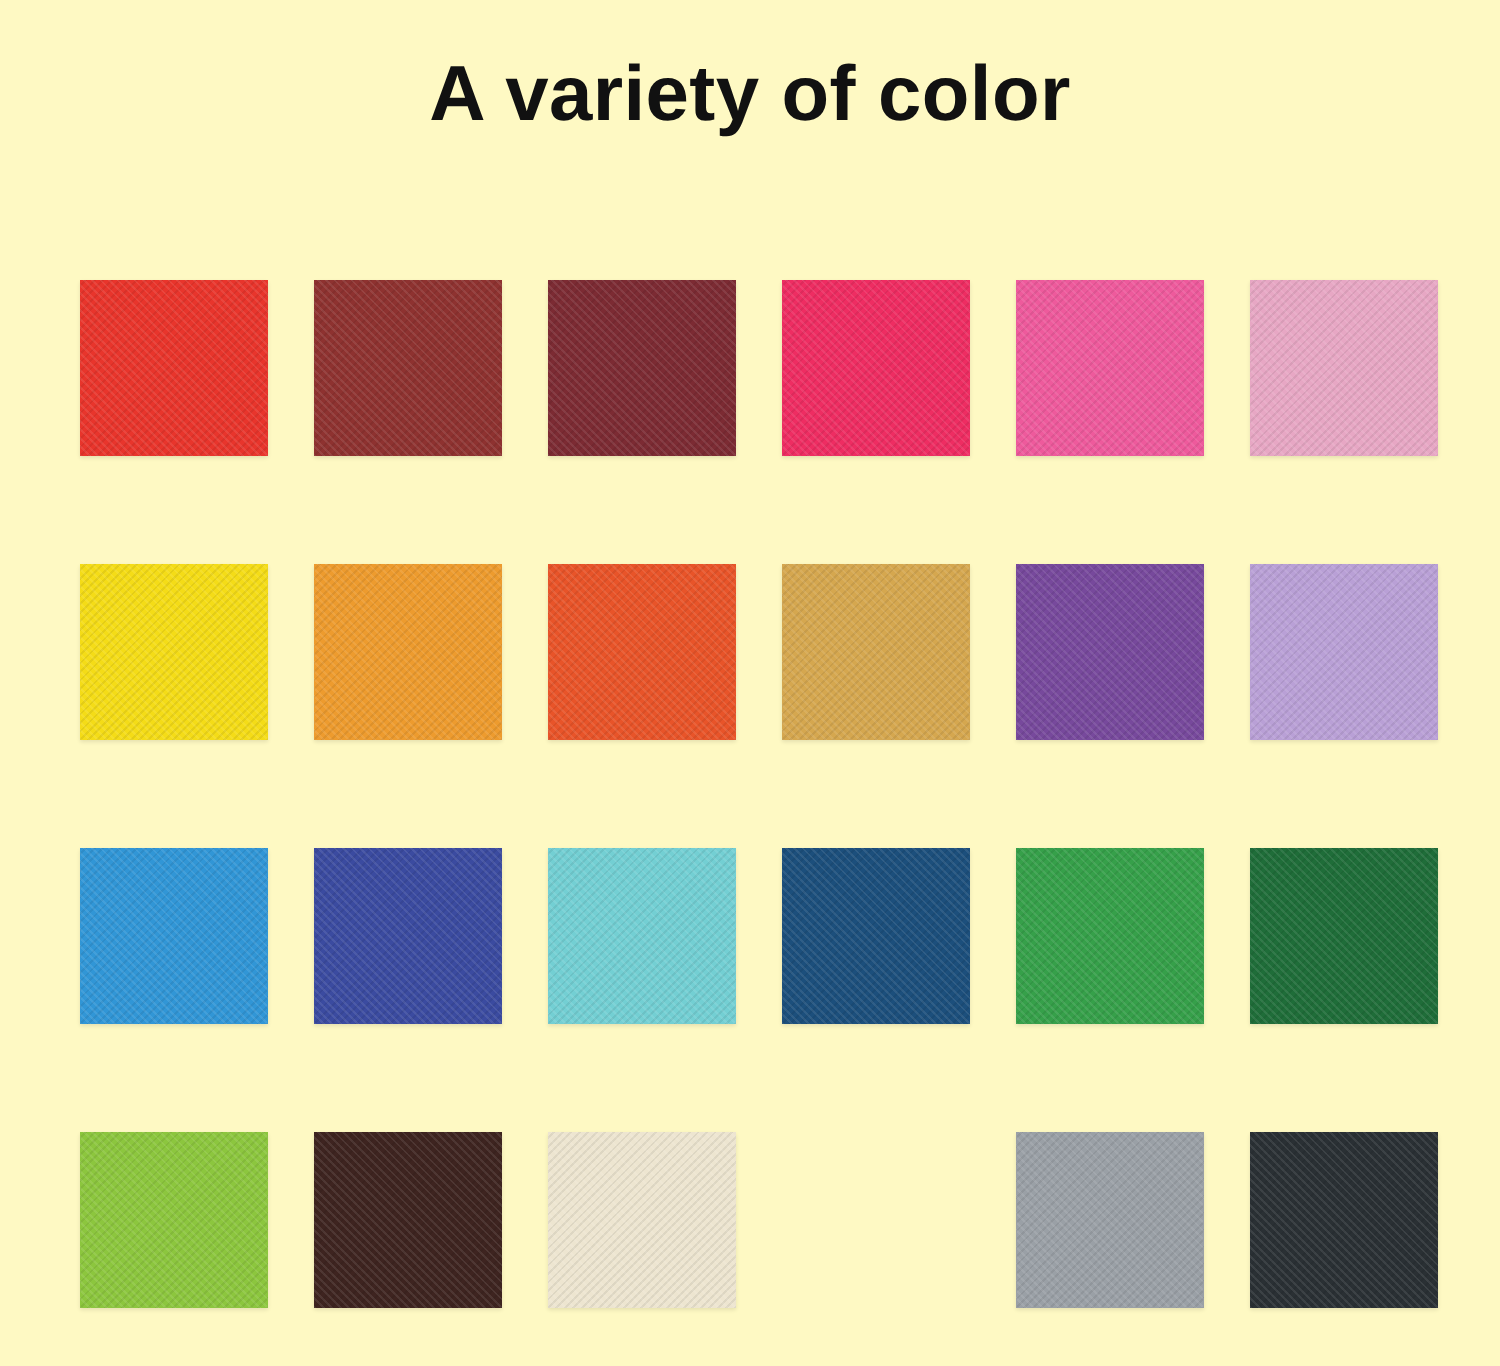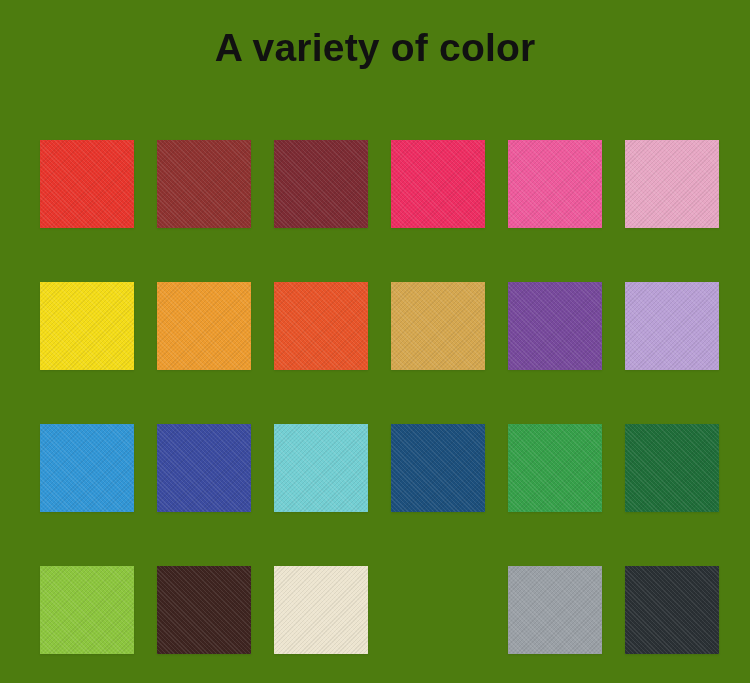--- a/index.html
+++ b/index.html
@@ -13,21 +13,21 @@
     height: 683px;
     overflow: hidden;
     font-family: "Liberation Sans", sans-serif;
     -webkit-font-smoothing: antialiased;
   }
 
   #page {
     position: relative;
     width: 750px;
     height: 683px;
-    background: #4d7c0f;
+    background: #fef9c3;
   }
 
   
   #title {
     position: absolute;
     left: 0;
     top: 24px;
     width: 750px;
     text-align: center;
     font-family: "Liberation Sans", sans-serif;

